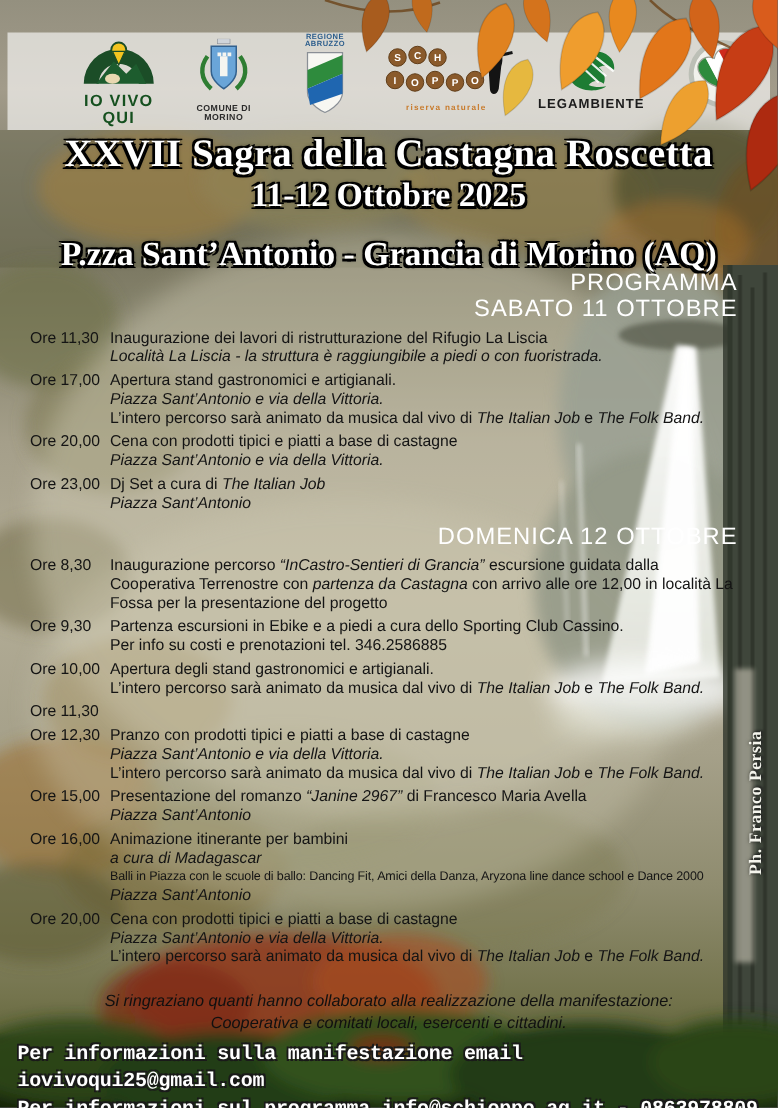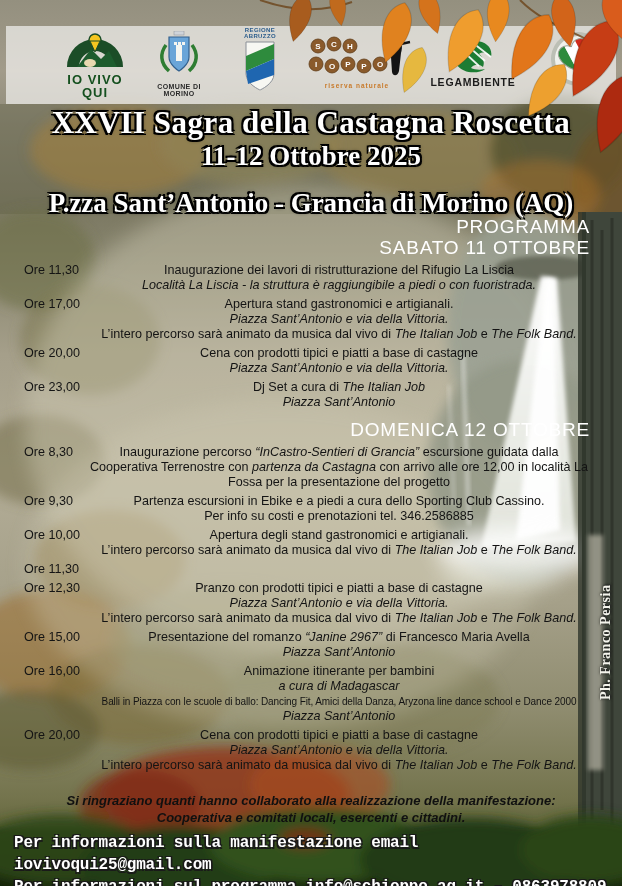--- a/index.html
+++ b/index.html
@@ -36,27 +36,27 @@
 
   
   .program{position:absolute;left:24px;width:566px;top:216px;height:582px;overflow:hidden;
     z-index:10;color:#141414;font-size:12.6px;line-height:15px;}
   .program-heading,.day-title{font-weight:400;font-size:19px;line-height:21px;
     text-align:right;letter-spacing:.8px;color:#ffffff;}
   .day-title{margin-bottom:5px;}
   .day-title.later{margin-top:9px;}
   .item{display:flex;margin-bottom:4px;}
   .time{flex:0 0 64px;white-space:nowrap;}
-  .content{flex:1;text-align:center;}
+  .content{flex:1;}
   .line.small{font-size:10px;letter-spacing:-.1px;}
   .it{font-style:italic;}
 
   
   .thanks{position:absolute;left:0;right:0;top:793px;text-align:center;z-index:10;
-    font-style:italic;font-weight:700;font-size:13px;line-height:16.5px;color:#101010;}
+    font-style:italic;font-weight:400;font-size:13px;line-height:16.5px;color:#101010;}
   .footer{position:absolute;left:14px;top:832px;z-index:10;
     font-family:Liberation Mono, monospace;font-weight:700;font-size:16px;line-height:22px;
     letter-spacing:-.2px;color:#fff;
     text-shadow:-1.5px -1.5px 0 #1a1a1a,1.5px -1.5px 0 #1a1a1a,-1.5px 1.5px 0 #1a1a1a,1.5px 1.5px 0 #1a1a1a;}
   .credit{position:absolute;left:598px;top:700px;transform:rotate(-90deg);
     transform-origin:0 0;white-space:nowrap;z-index:10;
     font-family:"Liberation Serif",serif;font-weight:700;font-size:14px;
     color:#f4f4ec;text-shadow:1px 1px 2px #222,0 0 3px rgba(0,0,0,.6);letter-spacing:.5px;}
 </style>
 </head>

